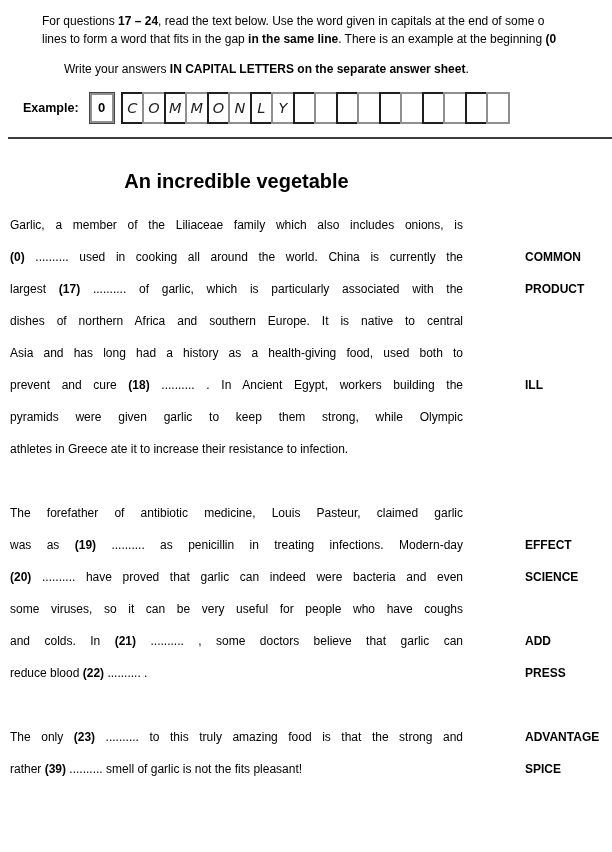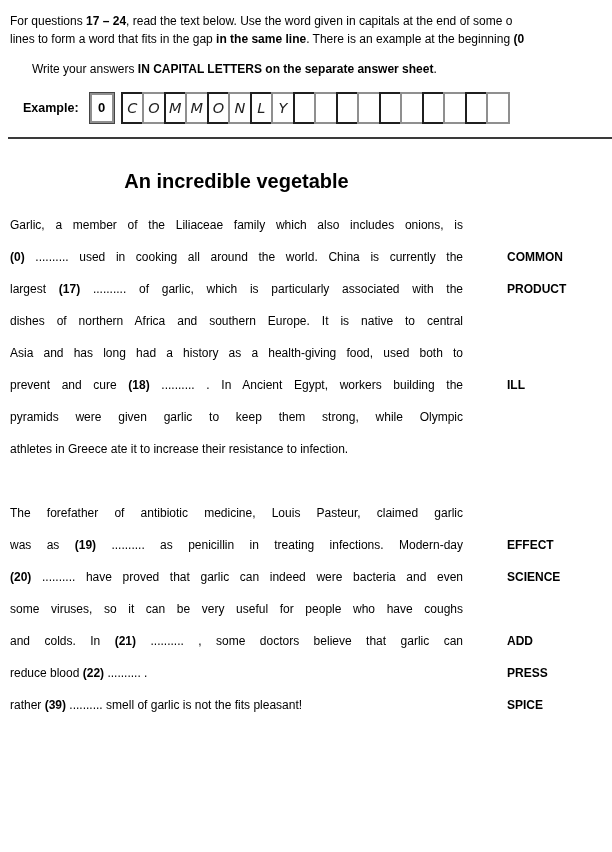--- a/index.html
+++ b/index.html
@@ -7,21 +7,21 @@
     width:612px;height:852px;background:#fff;color:#000;
     font-family:"Liberation Sans","DejaVu Sans",sans-serif;
     position:relative;overflow:hidden;margin:0 auto;
   }
   .b{font-weight:bold;}
   
   .instr{
     margin:0 0 0 10px;font-size:12px;line-height:17.5px;
     white-space:nowrap;overflow:hidden;width:602px;
   }
-  .instr-block{padding-top:13px;}
+  .instr-block{padding-top:13px;padding-left:32px;}
   .write-line{margin-top:13px;margin-left:32px;}
   
   .example-row{display:flex;align-items:center;margin:19px 0 0 23px;height:20px;}
   .ex-label{font-weight:bold;font-size:12.5px;margin-right:11px;}
   .num-box{
     width:20px;height:26px;border:2px solid #8f8f8f;outline:1px solid #444;
     display:flex;align-items:center;justify-content:center;
     font-weight:bold;font-size:13px;margin-right:7px;background:#fff;
   }
   .cells{display:flex;}
@@ -43,21 +43,21 @@
   
   .body{margin:24px 0 0 10px;}
   .row{display:flex;align-items:flex-start;height:32px;}
   .row.gap{margin-top:32px;}
   .ltext{
     width:453px;font-size:12px;line-height:17px;height:17px;overflow:hidden;
   }
   .ltext.just{text-align:justify;text-align-last:justify;}
   .ltext.just::after{content:"";display:inline-block;width:100%;height:0;}
   .answer{
-    margin-left:44px;font-size:12px;font-weight:bold;
+    margin-left:62px;font-size:12px;font-weight:bold;
     white-space:nowrap;line-height:17px;
   }
 </style>
 </head>
 <body>
 
 <div class="page">
 
   <div class="instr-block">
     <p class="instr"><span>For questions </span><span class="b">17 – 24</span><span>, read the text below.  Use the word given in capitals at the end of some o</span></p>
@@ -137,19 +137,23 @@
         <div class="ltext just"><span>some viruses, so it can be very useful for people who have coughs</span></div>
       </div>
       <div class="row">
         <div class="ltext just"><span>and colds.  In </span><span class="b">(21)</span><span> .......... , some doctors believe that garlic can</span></div>
         <div class="answer">ADD</div>
       </div>
       <div class="row">
         <div class="ltext"><span>reduce blood </span><span class="b">(22)</span><span> .......... .</span></div>
         <div class="answer">PRESS</div>
       </div>
+      <div class="row gap">
+        <div class="ltext just"><span>The only </span><span class="b">(23)</span><span> .......... to this truly amazing food is that the strong and</span></div>
+        <div class="answer">ADVANTAGE</div>
+      </div>
       <div class="row">
         <div class="ltext"><span>rather </span><span class="b">(39)</span><span> .......... smell of garlic is not the fits pleasant!</span></div>
         <div class="answer">SPICE</div>
       </div>
     </div>
 
 </div>
 
 </body></html>

